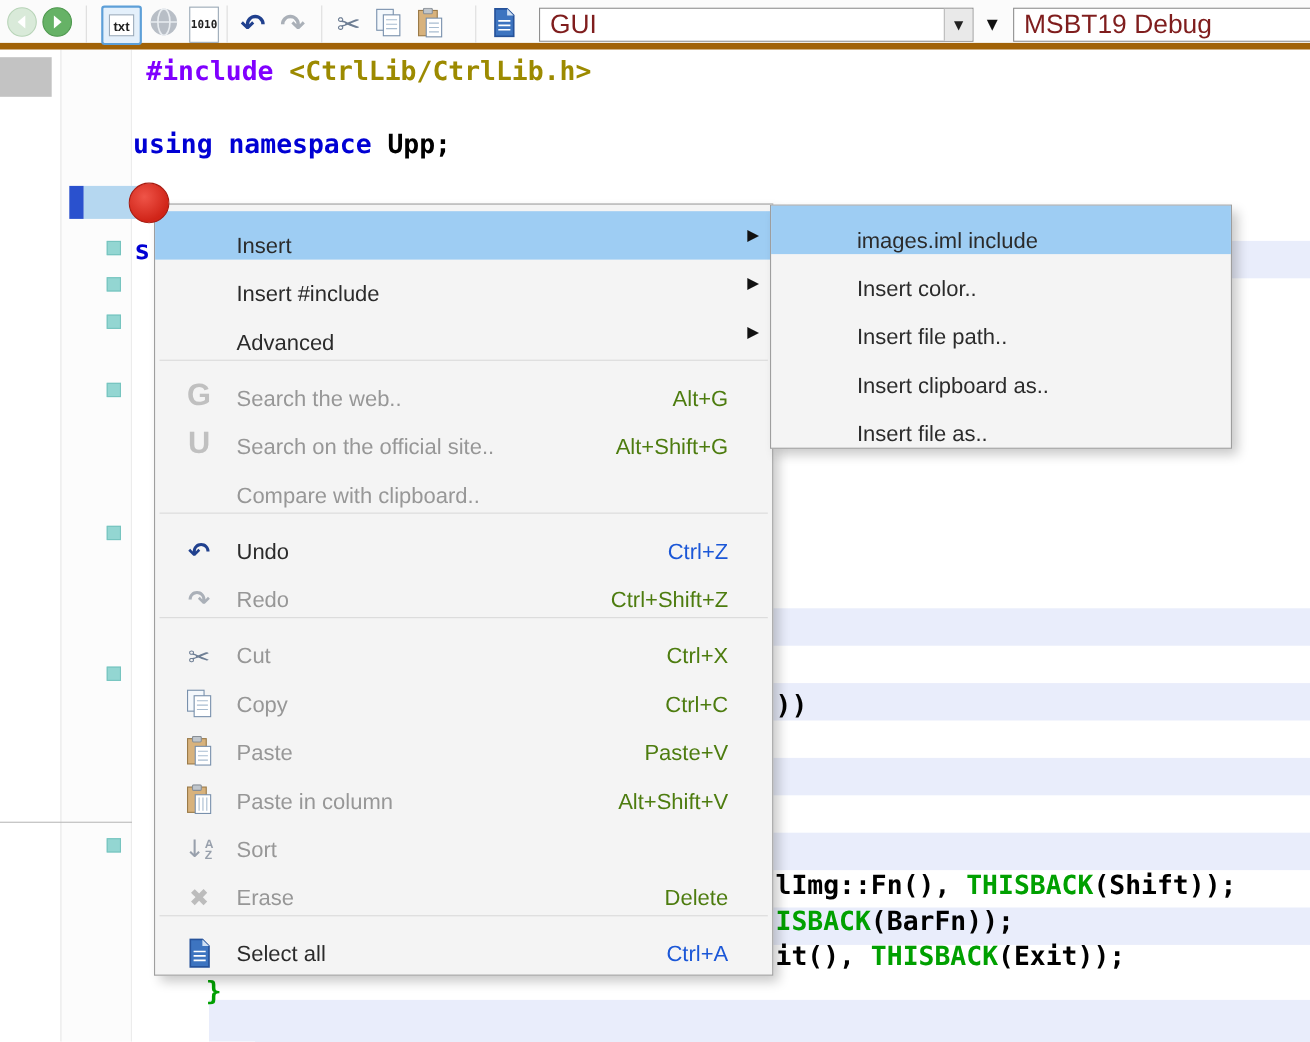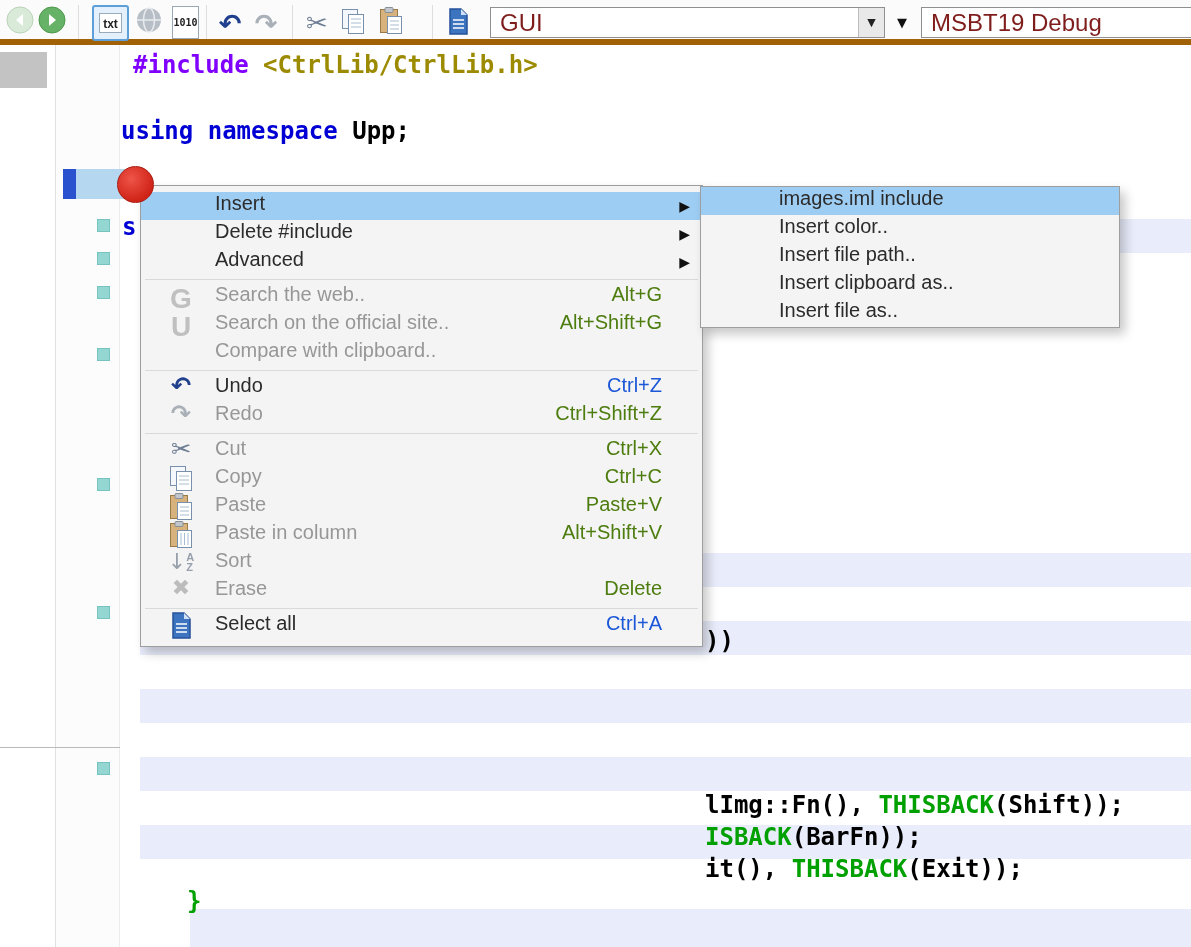--- a/index.html
+++ b/index.html
@@ -42,21 +42,21 @@
   .c-kw{color:#0000d4}
   .c-preproc{color:#8000ff}
   .c-incpath{color:#9c8a00}
   .c-plain{color:#000}
   .c-green{color:#00a000}
 
   
   .menu{position:absolute;background:#f4f4f4;border:1px solid #9e9e9e;box-shadow:5px 6px 10px rgba(0,0,0,0.22);z-index:10;font-size:20px}
   .menu.main{padding:6px 0;width:563px;left:140px;top:185px}
   .menu.sub{width:420px;left:700px;top:186px}
-  .mi{position:relative;display:flex;align-items:flex-start;height:28px}
+  .mi{position:relative;display:flex;align-items:flex-end;height:44px}
   .menu.main .mi{padding-left:16px;padding-right:14px}
   .menu.sub .mi{padding-left:78px;padding-right:20px}
   .mi-icon{width:48px;flex:0 0 auto;display:flex;align-items:center;justify-content:center}
   .mi-label{margin-left:10px;color:#2b2b2b;white-space:nowrap}
   .menu.sub .mi-label{margin-left:0}
   .mi.disabled>.mi-label{color:#979797}
   .mi.hl{background:#9ecdf3}
   .mi-shortcut{margin-left:auto;margin-right:26px;color:#4d7c0f;white-space:nowrap}
   .mi-shortcut.accent{color:#1b57d7}
   .mi-arrow{position:absolute;right:12px;top:50%;transform:translateY(-50%);font-family:"DejaVu Sans",sans-serif;font-size:14px;color:#111}
@@ -205,21 +205,21 @@
   </div>
 
   <div class="menu main" id="main-menu">
       <div class="mi hl">
         <div class="mi-icon"></div>
         <span class="mi-label">Insert</span>
         <span class="mi-arrow">▶</span>
       </div>
       <div class="mi">
         <div class="mi-icon"></div>
-        <span class="mi-label">Delete #include</span>
+        <span class="mi-label">Insert #include</span>
         <span class="mi-arrow">▶</span>
       </div>
       <div class="mi">
         <div class="mi-icon"></div>
         <span class="mi-label">Advanced</span>
         <span class="mi-arrow">▶</span>
       </div>
       <div class="menu-sep"></div>
       <div class="mi disabled">
         <div class="mi-icon">

